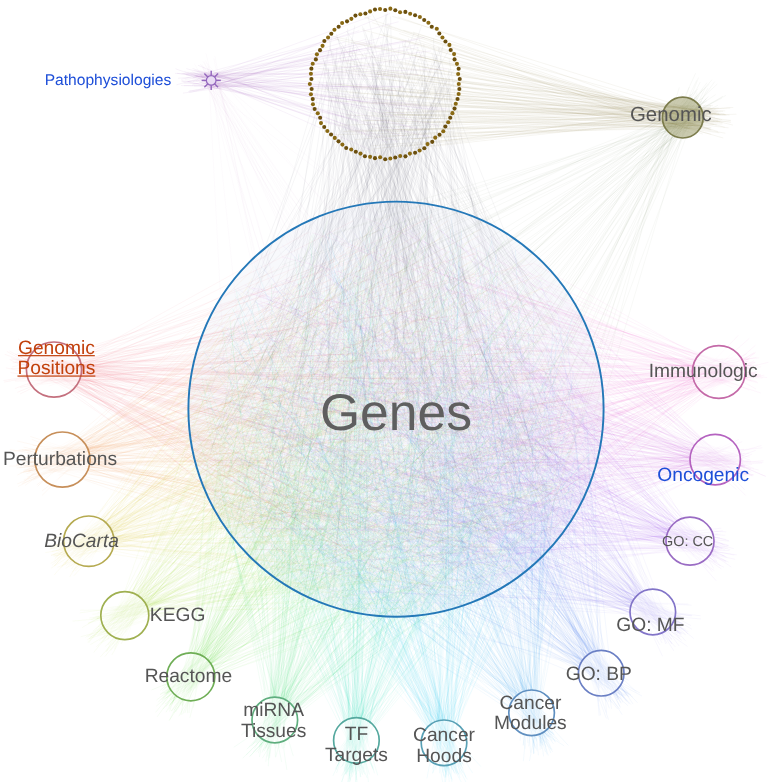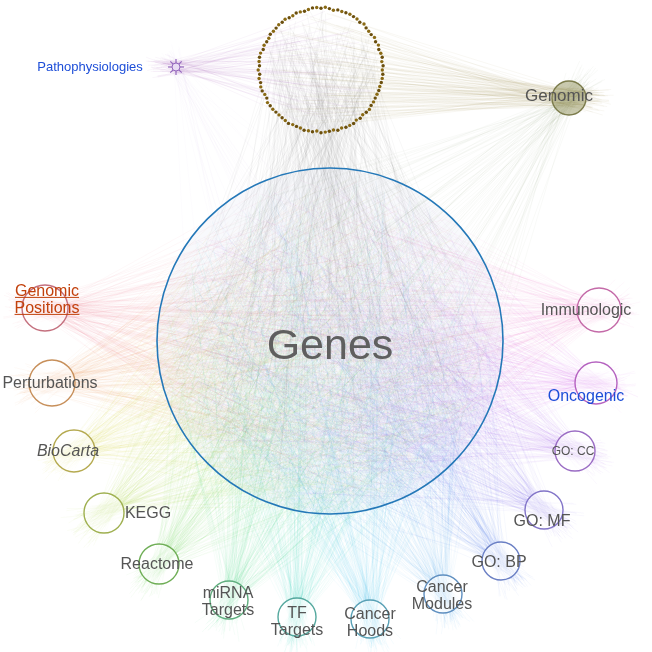--- a/index.html
+++ b/index.html
@@ -2846,21 +2846,21 @@
       <div class="label" style="left: 330px; top: 344px; font-size: 43px; color: rgb(95, 95, 95);">Genes</div>
       <div class="label" style="left: 559px; top: 96px; font-size: 17px; color: rgb(85, 85, 85);">Genomic</div>
       <div class="label" style="left: 90px; top: 67px; font-size: 13px; color: #1d4ed8;">Pathophysiologies</div>
       <div class="label" style="left: 47px; top: 299px; font-size: 16px; color: #c2410c; text-decoration: underline;">Genomic
 Positions</div>
       <div class="label" style="left: 50px; top: 383px; font-size: 16px; color: rgb(85, 85, 85);">Perturbations</div>
       <div class="label" style="left: 68px; top: 451px; font-size: 16px; color: rgb(85, 85, 85); font-style: italic;">BioCarta</div>
       <div class="label" style="left: 102px; top: 513px; font-size: 16px; color: rgb(85, 85, 85); margin-left: 46px;">KEGG</div>
       <div class="label" style="left: 157px; top: 564px; font-size: 16px; color: rgb(85, 85, 85);">Reactome</div>
       <div class="label" style="left: 228px; top: 601px; font-size: 16px; color: rgb(85, 85, 85);">miRNA
-Targets</div>
+Tissues</div>
       <div class="label" style="left: 297px; top: 621px; font-size: 16px; color: rgb(85, 85, 85);">TF
 Targets</div>
       <div class="label" style="left: 370px; top: 622px; font-size: 16px; color: rgb(85, 85, 85);">Cancer
 Hoods</div>
       <div class="label" style="left: 442px; top: 595px; font-size: 16px; color: rgb(85, 85, 85);">Cancer
 Modules</div>
       <div class="label" style="left: 499px; top: 562px; font-size: 16px; color: rgb(85, 85, 85);">GO: BP</div>
       <div class="label" style="left: 542px; top: 521px; font-size: 16px; color: rgb(85, 85, 85);">GO: MF</div>
       <div class="label" style="left: 573px; top: 451px; font-size: 12px; color: rgb(85, 85, 85);">GO: CC</div>
       <div class="label" style="left: 586px; top: 396px; font-size: 16px; color: #1d4ed8;">Oncogenic</div>

